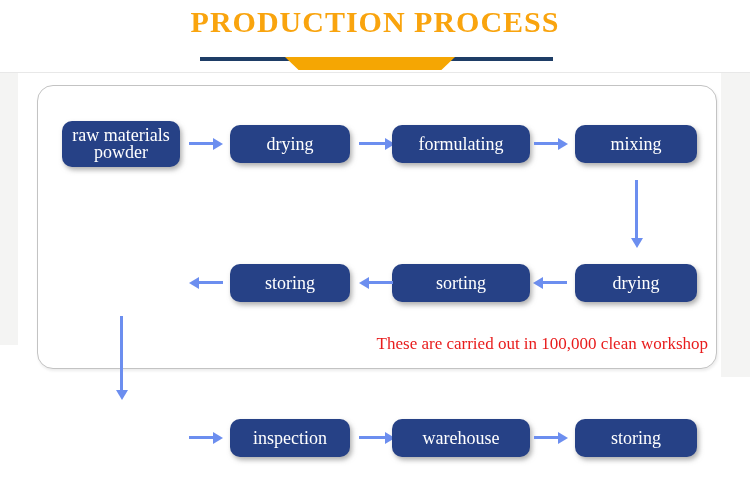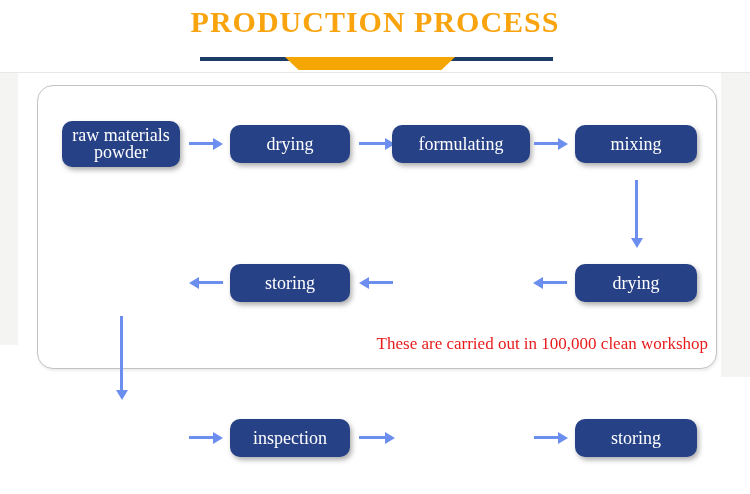--- a/index.html
+++ b/index.html
@@ -97,33 +97,39 @@
   <div class="node r1 c4">
     <span>mixing</span>
   </div>
 
   <div class="arrow-v" style="left:635px;top:180px;height:58px;"></div>
 
   <div class="node r2 c4">
     <span>drying</span>
   </div>
   <div class="arrow-h left" style="left:543px;top:281px;width:24px;"></div>
+  <div class="node r2 c3">
+    <span>sorting</span>
+  </div>
   <div class="arrow-h left" style="left:369px;top:281px;width:24px;"></div>
   <div class="node r2 c2">
     <span>storing</span>
   </div>
   <div class="arrow-h left" style="left:199px;top:281px;width:24px;"></div>
 
   <div class="note">These are carried out in 100,000 clean workshop</div>
 
   <div class="arrow-v" style="left:120px;top:316px;height:74px;"></div>
 
   <div class="arrow-h right" style="left:189px;top:436px;width:24px;"></div>
   <div class="node r3 c2">
     <span>inspection</span>
   </div>
   <div class="arrow-h right" style="left:359px;top:436px;width:26px;"></div>
+  <div class="node r3 c3">
+    <span>warehouse</span>
+  </div>
   <div class="arrow-h right" style="left:534px;top:436px;width:24px;"></div>
   <div class="node r3 c4">
     <span>storing</span>
   </div>
 
 </div>
 
 </body></html>

